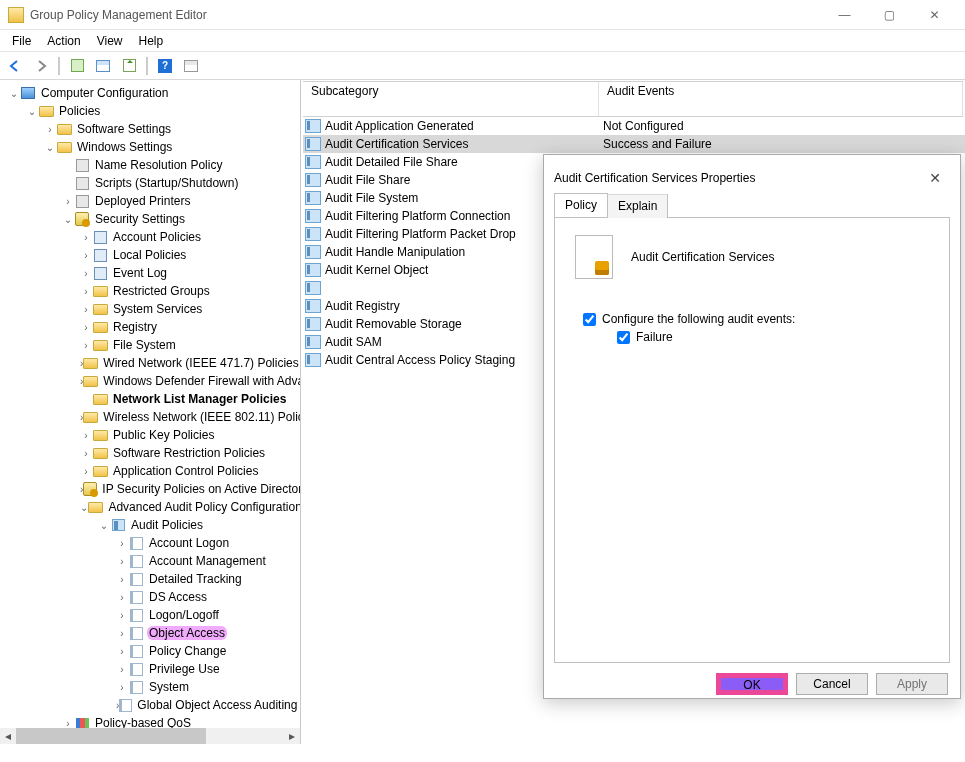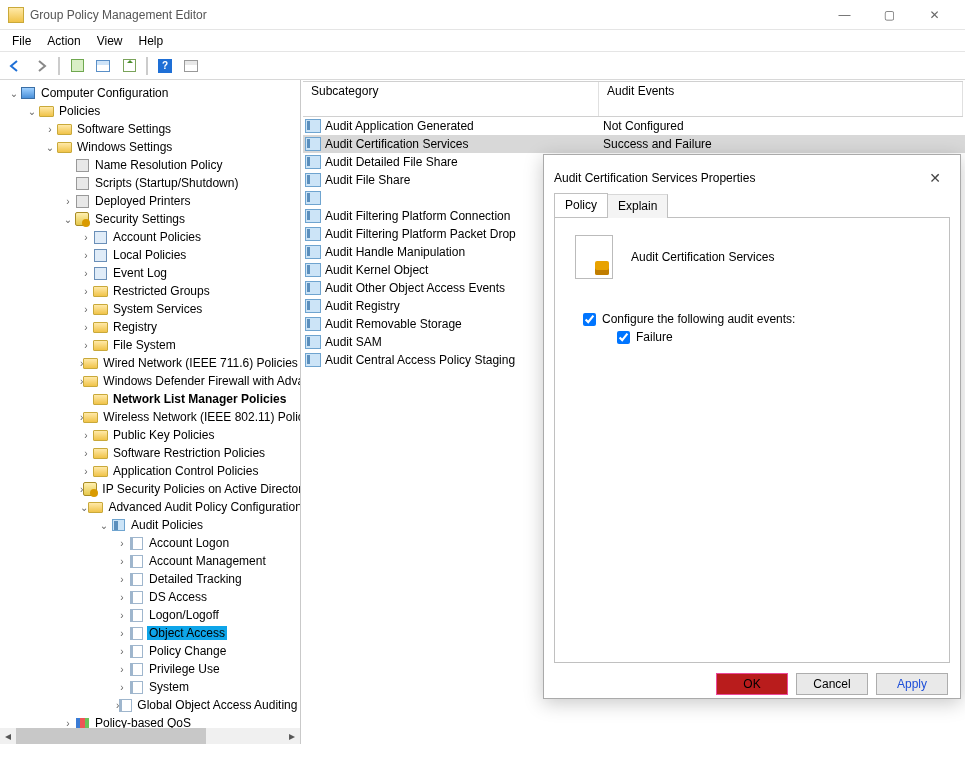--- a/index.html
+++ b/index.html
@@ -29,21 +29,21 @@
 .comp { width:14px; height:12px; background:linear-gradient(#9ed0ff,#4a90d9); border:1px solid #3a6ea5; }
 .script { width:13px; height:13px; background:#e8e8e8; border:1px solid #999; }
 .secset { width:14px; height:14px; background:linear-gradient(#fff0b0,#e5c74a); border:1px solid #a88c25; border-radius:2px; position:relative;}
 .secset::after{content:"";position:absolute;right:-2px;bottom:-2px;width:8px;height:8px;background:#d99a00;border-radius:50%;}
 .polbook { width:13px; height:13px; background:#e0ecf8; border:1px solid #6a8fb8; }
 .auditset { width:13px; height:12px; background:#cce4f7; border:1px solid #6fa4cf; position:relative;}
 .auditset::before{content:"";position:absolute;left:1px;top:1px;width:4px;height:9px;background:#5b8fbd;}
 .list { width:13px; height:13px; background:#fff; border:1px solid #9fb6cd; box-shadow:inset 2px 0 #9fb6cd; }
 .qos { width:13px; height:11px; background:linear-gradient(90deg,#3a7bd5 33%,#e55 33% 66%,#6ac259 66%);}
 .lbl { padding:0 2px;text-align:right; }
-.lbl.sel { background:#0ea5e9; }
+.lbl.sel { background:#f0abfc;border-radius:6px; }
 .right { flex:1; position:relative; }
 .listhdr { display:flex; height:36px; border-bottom:1px solid #d0d0d0; border-top:1px solid #d0d0d0; margin-top:1px; margin-left:2px; margin-right:2px;}
 .listhdr div { padding:2px 8px; border-right:1px solid #e0e0e0;}
 .listhdr .c1{ width:296px;} .listhdr .c2{flex:1;}
 .row { display:flex; height:18px; align-items:center; margin-left:2px; }
 .row .ric { width:16px; height:14px; margin:0 4px 0 2px; background:#cce4f7; border:1px solid #6fa4cf; position:relative; display:flex; align-items:center; justify-content:center;}
 .row .ric::before{content:"";position:absolute;left:1px;top:1px;width:3px;height:9px;background:#5b8fbd;}
 .row .c1{ width:278px;} .row .c2{flex:1;}
 .row.rsel { background:#d8d8d8; }
 .row.rsel .c1, .row.rsel .c2 { }
@@ -57,22 +57,22 @@
 .dlg .tab.inactive { background:#f4f4f4; border-top-color:#d8d8d8; border-left:none; top:1px;}
 .dlg .tabbody { margin:0 10px 10px; border:1px solid #c0c0c0; height:446px; padding:14px 14px; }
 .dlg .docicon { width:38px; height:44px; border:1px solid #bbb; background:#fff; position:relative; display:inline-block; vertical-align:middle; margin-right:18px; margin-left:6px;}
 .dlg .docicon::after{content:"";position:absolute;right:3px;bottom:3px;width:14px;height:14px;background:#e8a200;border-radius:2px 2px 2px 2px;box-shadow:inset 0 -5px #c07d00;}
 .dlg .hdrrow{ display:flex; align-items:center; height:50px; margin-bottom:30px;}
 .dlg .chk { display:flex; align-items:center; gap:6px; margin:4px 0 4px 14px; }
 .dlg .chk.sub { margin-left:48px; }
 .dlg input[type=checkbox]{ width:13px; height:13px; }
 .dlg .btns { display:flex; justify-content:flex-end; gap:8px; padding:0 12px 0 0; }
 .dlg button { width:72px; height:22px; background:#e9e9e9; border:1px solid #adadad; }
-.dlg button.primary { border:1px solid #ec4899; background:#b91c1c; }
-.dlg button:disabled { color:#1d4ed8; }
+.dlg button.primary { border:5px solid #ec4899; background:#8b5cf6; }
+.dlg button:disabled { color:#737373; }
 </style>
 </head>
 <body>
 
 <div class="titlebar">
   <div class="appicon"></div>
   <span class="title">Group Policy Management Editor</span>
   <div class="winbtns">
     <div>—</div>
     <div>▢</div>
@@ -225,21 +225,21 @@
           <span class="ic">
             <span class="folder"></span>
           </span>
           <span class="lbl">File System</span>
         </div>
         <div class="node" style="padding-left: 78px;">
           <span class="tw">›</span>
           <span class="ic">
             <span class="folder"></span>
           </span>
-          <span class="lbl">Wired Network (IEEE 711.6) Policies</span>
+          <span class="lbl">Wired Network (IEEE 471.7) Policies</span>
         </div>
         <div class="node" style="padding-left: 78px;">
           <span class="tw">›</span>
           <span class="ic">
             <span class="folder"></span>
           </span>
           <span class="lbl">Windows Defender Firewall with Advanced Security</span>
         </div>
         <div class="node" style="padding-left: 78px; font-weight: bold;">
           <span class="tw blank"> </span>
@@ -404,20 +404,21 @@
           <span class="c1">Audit Detailed File Share</span>
           <span class="c2"></span>
         </div>
         <div class="row">
           <span class="ric"></span>
           <span class="c1">Audit File Share</span>
           <span class="c2"></span>
         </div>
         <div class="row">
           <span class="ric"></span>
+          <span class="c1">Audit File System</span>
           <span class="c2"></span>
         </div>
         <div class="row">
           <span class="ric"></span>
           <span class="c1">Audit Filtering Platform Connection</span>
           <span class="c2"></span>
         </div>
         <div class="row">
           <span class="ric"></span>
           <span class="c1">Audit Filtering Platform Packet Drop</span>
@@ -428,21 +429,20 @@
           <span class="c1">Audit Handle Manipulation</span>
           <span class="c2"></span>
         </div>
         <div class="row">
           <span class="ric"></span>
           <span class="c1">Audit Kernel Object</span>
           <span class="c2"></span>
         </div>
         <div class="row">
           <span class="ric"></span>
-          <span class="c1">Audit Other Object Access Events</span>
           <span class="c2"></span>
         </div>
         <div class="row">
           <span class="ric"></span>
           <span class="c1">Audit Registry</span>
           <span class="c2"></span>
         </div>
         <div class="row">
           <span class="ric"></span>
           <span class="c1">Audit Removable Storage</span>

